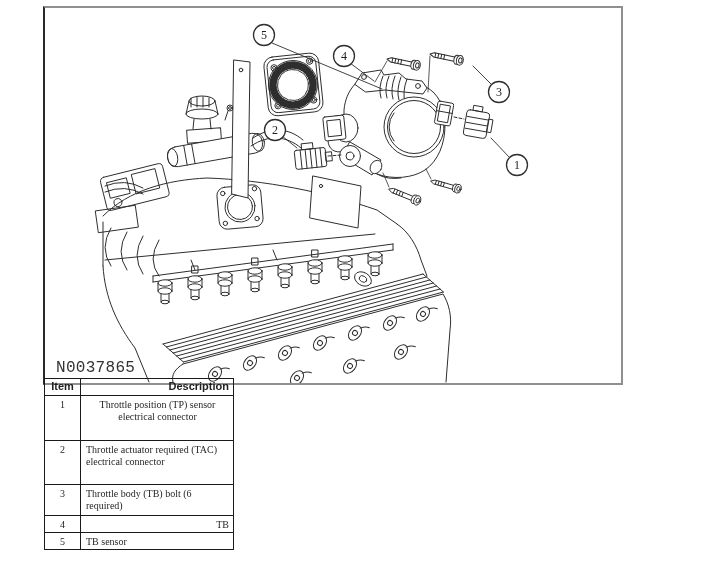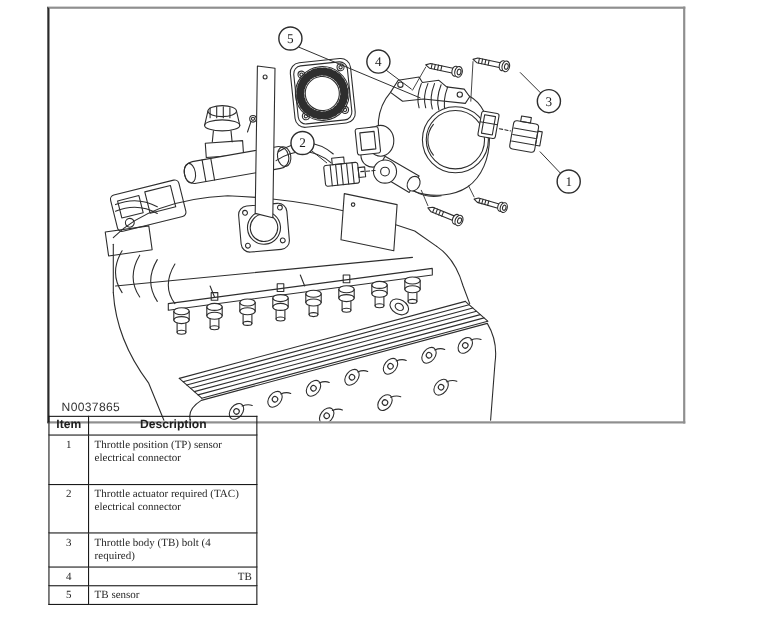--- a/index.html
+++ b/index.html
@@ -1,32 +1,32 @@
 <!DOCTYPE html>
 <html><head>
 <meta charset="utf-8">
 <style>
   html,body{margin:0;padding:0;background:#ffffff;}
   .page{position:relative;width:709px;height:580px;background:#fff;overflow:hidden;
         font-family:"Liberation Sans",sans-serif;color:#1f1f1f;}
   .figure-frame{position:absolute;left:43px;top:6px;width:580px;height:379px;
         box-sizing:border-box;border:2px solid #8f8f8f;border-left-color:#2a2a2a;background:#fff;}
   .figure-frame svg{position:absolute;left:0;top:0;}
-  .figure-label{position:absolute;left:11px;bottom:6px;font-size:11px;color:#333;
-        font-family:Liberation Sans, sans-serif;letter-spacing:.3px;}
+  .figure-label{position:absolute;left:11px;bottom:6px;font-size:16px;color:#333;
+        font-family:Liberation Mono, monospace;letter-spacing:.3px;}
   
   table.parts{position:absolute;left:44px;top:378px;border-collapse:collapse;
         width:190px;table-layout:fixed;}
   table.parts th,table.parts td{border:1.6px solid #1a1a1a;vertical-align:top;
         padding:1px 4px 0 5px;}
-  table.parts th{font:bold 11px "Liberation Sans",sans-serif;text-align:center;height:15px;}
+  table.parts th{font:bold 11px "Liberation Sans",sans-serif;text-align:right;height:15px;}
   table.parts td{font:10px "Liberation Serif",serif;color:#262626;line-height:12px;padding-top:3px;}
   table.parts .col-item{width:36px;}
   table.parts th.cell-item,table.parts td.cell-item{text-align:center;padding-left:2px;padding-right:2px;}
-  tr.row-1 td{height:41px;} tr.row-2 td{height:40px;} tr.row-3 td{height:27px;}
+  tr.row-1 td{height:41px;text-align:center;} tr.row-2 td{height:40px;} tr.row-3 td{height:27px;}
   tr.row-4 td{height:13px;text-align:right;} tr.row-5 td{height:13px;}
   
   .art *{vector-effect:non-scaling-stroke;}
 </style>
 </head>
 <body>
 
 <div class="page">
 
   <div class="figure-frame">
@@ -325,21 +325,21 @@
       <tr class="row-1">
         <td class="cell-item">1</td>
         <td>Throttle position (TP) sensor electrical connector</td>
       </tr>
       <tr class="row-2">
         <td class="cell-item">2</td>
         <td>Throttle actuator required (TAC) electrical connector</td>
       </tr>
       <tr class="row-3">
         <td class="cell-item">3</td>
-        <td>Throttle body (TB) bolt (4 required)</td>
+        <td>Throttle body (TB) bolt (6 required)</td>
       </tr>
       <tr class="row-4">
         <td class="cell-item">4</td>
         <td>TB</td>
       </tr>
       <tr class="row-5">
         <td class="cell-item">5</td>
         <td>TB sensor</td>
       </tr>
     </tbody>

